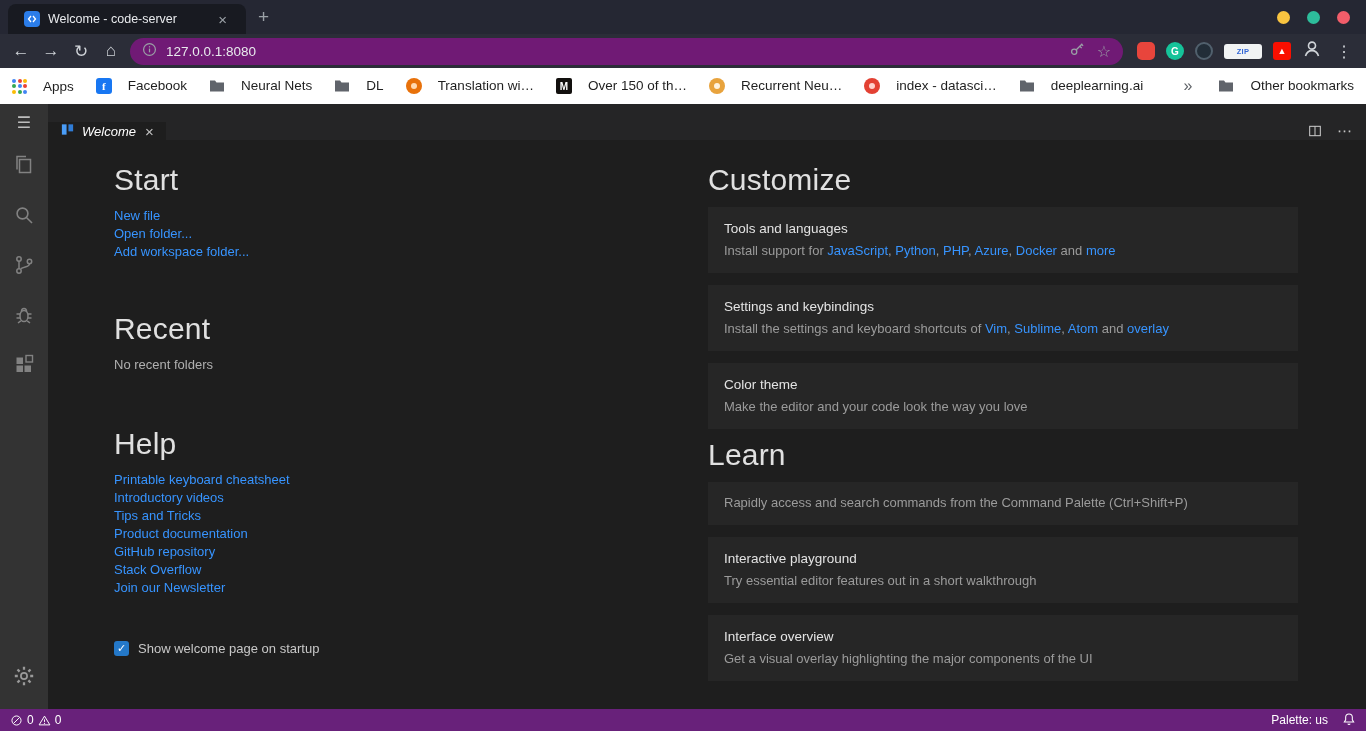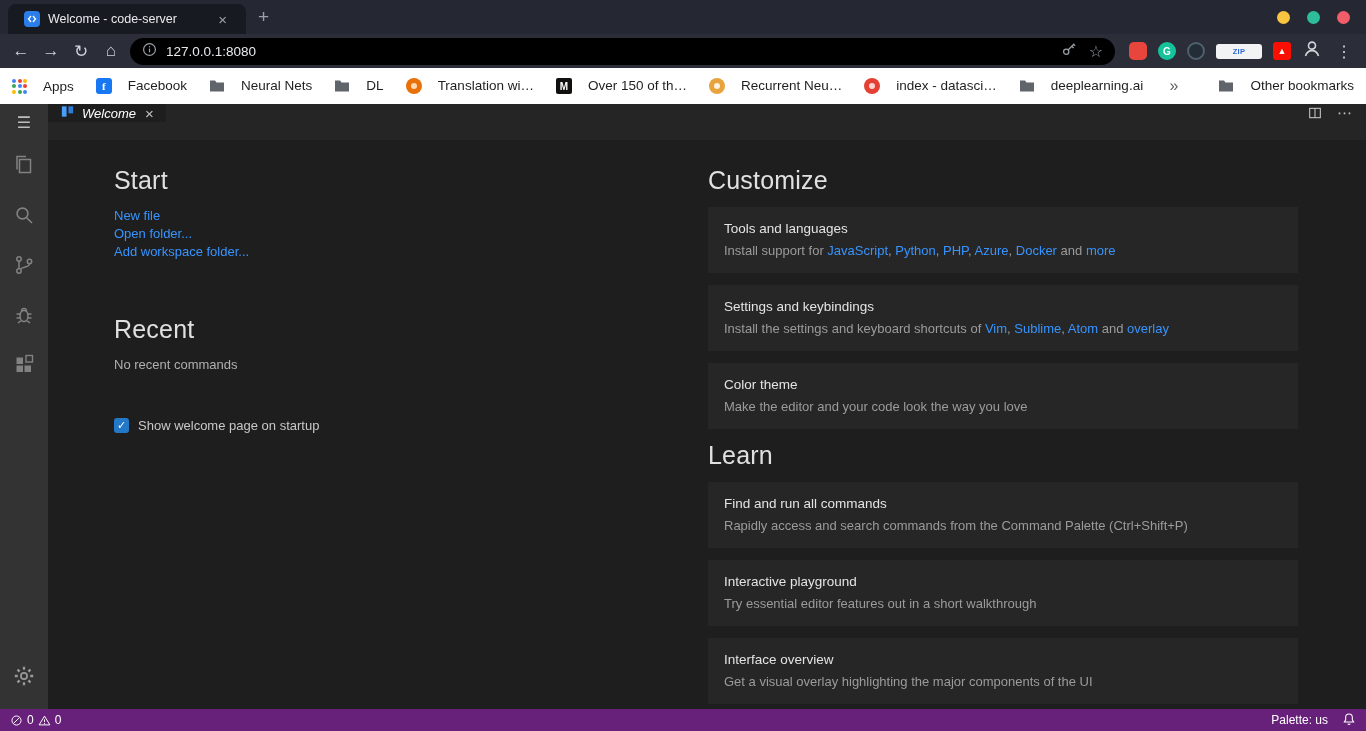--- a/index.html
+++ b/index.html
@@ -18,76 +18,76 @@
   .favicon svg { display:block; }
   .newtab { color:#9aa0a6; font-size:19px; align-self:center; margin-left:12px; cursor:pointer; }
   .win-dots { margin-left:auto; display:flex; align-items:center; gap:17px; padding-right:16px; }
   .dot { width:13px; height:13px; border-radius:50%; }
   .dot.min { background:#f9c440; } .dot.max { background:#2dbd9b; } .dot.cls { background:#f25d6a; }
 
   
   .navbar { height:34px; background:#2b2d38; display:flex; align-items:center; padding:0 6px; flex:none; }
   .nav-ic { width:30px; height:28px; display:flex; align-items:center; justify-content:center;
             color:#cfd3d8; font-size:17px; cursor:pointer; flex:none; border-radius:50%; }
-  .omnibox { flex:1; height:27px; margin:0 8px 0 4px; background:#000000; border-radius:14px;
+  .omnibox { flex:1; height:27px; margin:0 8px 0 4px; background:#701a75; border-radius:14px;
              display:flex; align-items:center; padding:0 12px; gap:9px; min-width:0; }
   .omni-url { color:#e8eaed; font-size:13.5px; flex:1; white-space:nowrap; overflow:hidden; }
   .omni-right { display:flex; align-items:center; gap:12px; }
   .star { color:#9aa0a6; font-size:16px; cursor:pointer; }
   .ext-row { display:flex; align-items:center; gap:11px; padding:0 6px; flex:none; }
   .ext { width:18px; height:18px; border-radius:50%; flex:none; cursor:pointer;
          display:flex; align-items:center; justify-content:center; font-size:10px; font-weight:bold; color:#fff; }
   .ext.adblock { background:#e8453c; border-radius:5px; }
   .ext.gram { background:#15c39a; }
   .ext.darkr { background:#222d38; border:2px solid #51606d; }
-  .ext.zip { background:#f1f3f4; color:#3367d6; border-radius:3px; width:46px; height:15px; font-size:7.5px; letter-spacing:.3px;text-align:right; }
+  .ext.zip { background:#f1f3f4; color:#3367d6; border-radius:3px; width:38px; height:15px; font-size:7.5px; letter-spacing:.3px;text-align:right; }
   .ext.pdf { background:#fa0f00; border-radius:3px; font-size:9px; }
   .kebab { color:#cfd3d8; font-size:16px; padding:0 8px; cursor:pointer; }
 
   
   .bookmarks { height:36px; background:#ffffff; display:flex; align-items:center;
                padding:0 12px; gap:22px; font-size:13.5px; color:#1f1f1f; flex:none; }
   .bm { display:flex; align-items:flex-start; gap:16px; cursor:pointer; white-space:nowrap; }
   .bm-ic { width:16px; height:16px; flex:none; display:flex; align-items:center; justify-content:center;
            border-radius:3px; font-size:11px; font-weight:bold; color:#fff; }
   .bm-ic.fb { background:#1877f2; font-family:"Liberation Serif", serif; }
   .bm-ic.flame { background:#e8710a; border-radius:50%; }
   .bm-ic.flame i { width:6px; height:6px; border-radius:50%; background:#ffd9b0; display:block; }
   .bm-ic.medium { background:#12100e; border-radius:2px; font-size:10px; }
   .bm-ic.amber { background:#e8a33d; border-radius:50%; }
   .bm-ic.amber i { width:6px; height:6px; border-radius:50%; background:#fff3df; display:block; }
   .bm-ic.redc { background:#e34133; border-radius:50%; }
   .bm-ic.redc i { width:6px; height:6px; border-radius:50%; background:#ffd2cd; display:block; }
   .apps-grid { display:inline-grid; grid-template-columns:repeat(3,4px); grid-auto-rows:4px; gap:1.5px; }
   .apps-grid i { width:4px; height:4px; border-radius:50%; display:block; }
   .overflow-chevron { margin-left:auto; color:#5f6368; font-size:16px; cursor:pointer; padding:0 4px; }
-  .other-bm { margin-left:14px; }
+  .other-bm { }
 
   
   .vscode { flex:1; display:flex; min-height:0; background:#1e1e1e; }
   .activitybar { width:48px; background:#333333; display:flex; flex-direction:column; align-items:center; flex:none; }
   .hamburger { height:36px; display:flex; align-items:center; justify-content:center; width:100%;
                color:#bdbdbd; font-size:16px; cursor:pointer; }
   .act-ic { width:48px; height:50px; display:flex; align-items:center; justify-content:center; cursor:pointer; }
   .act-ic svg { display:block; }
   .act-spacer { flex:1; }
   .vs-main { flex:1; display:flex; flex-direction:column; min-width:0; }
-  .tabrow { height:36px; background:#252526; display:flex; align-items:flex-start; flex:none; }
+  .tabrow { height:36px; background:#252526; display:flex; align-items:flex-end; flex:none; }
   .vs-tab { background:#1e1e1e; display:flex; align-items:center; gap:7px; padding:0 10px 0 12px;
             color:#ffffff; font-size:13px; cursor:pointer; }
   .vs-tab-label { font-style:italic; }
   .vs-tab-close { color:#c2c2c2; font-size:15px; padding:0 2px; cursor:pointer; font-style:normal; }
   .tab-controls { margin-left:auto; display:flex; align-items:center; gap:14px; padding-right:14px; color:#c5c5c5; }
   .tab-controls .ctl { cursor:pointer; font-size:15px; display:flex; align-items:center; }
 
   
   .editor { flex:1; background:#1e1e1e; display:flex; padding:26px 68px 0 66px; overflow:hidden; }
   .leftcol { width:594px; flex:none; }
   .rightcol { width:590px; flex:none; }
-  h2.wh { font-size:25px; font-weight:300; color:#e0e0e0; line-height:28px; margin:0 0 13px;
+  h2.wh { font-size:30px; font-weight:300; color:#e0e0e0; line-height:28px; margin:0 0 13px;
           letter-spacing:.2px; }
   .wlink { display:block; color:#3794ff; font-size:13px; line-height:18px; text-decoration:none;
            cursor:pointer; width:max-content; }
   .sec-recent { margin-top:54px; }
   .muted { color:#b0b0b0; font-size:13px; line-height:18px; }
   .sec-help { margin-top:56px; }
   .cbrow { margin-top:44px; display:flex; align-items:center; gap:9px; font-size:13px; color:#c8c8c8; }
   .cbox { width:15px; height:15px; border-radius:3px; background:#2478c8; color:#fff; font-size:11px;
           display:flex; align-items:center; justify-content:center; cursor:pointer; flex:none; }
   .card { background:#262626; padding:12px 16px 14px; margin-bottom:12px; cursor:pointer; }
@@ -307,21 +307,31 @@
       <div class="editor">
         <div class="leftcol">
           <section>
             <h2 class="wh">Start</h2>
             <a class="wlink">New file</a>
             <a class="wlink">Open folder...</a>
             <a class="wlink">Add workspace folder...</a>
           </section>
           <section class="sec-recent">
             <h2 class="wh">Recent</h2>
-            <div class="muted">No recent commands</div>
+            <div class="muted">No recent folders</div>
+          </section>
+          <section class="sec-help">
+            <h2 class="wh">Help</h2>
+            <a class="wlink">Printable keyboard cheatsheet</a>
+            <a class="wlink">Introductory videos</a>
+            <a class="wlink">Tips and Tricks</a>
+            <a class="wlink">Product documentation</a>
+            <a class="wlink">GitHub repository</a>
+            <a class="wlink">Stack Overflow</a>
+            <a class="wlink">Join our Newsletter</a>
           </section>
           <div class="cbrow">
             <span class="cbox">✓</span>
             <span>Show welcome page on startup</span>
           </div>
         </div>
 
         <div class="rightcol">
           <h2 class="wh">Customize</h2>
           <div class="card">
@@ -331,21 +341,20 @@
           <div class="card">
             <div class="card-title">Settings and keybindings</div>
             <div class="card-desc"><span>Install the settings and keyboard shortcuts of </span><span class="inline-link">Vim</span><span>, </span><span class="inline-link">Sublime</span><span>, </span><span class="inline-link">Atom</span><span> and </span><span class="inline-link">overlay</span></div>
           </div>
           <div class="card">
             <div class="card-title">Color theme</div>
             <div class="card-desc"><span>Make the editor and your code look the way you love</span></div>
           </div>
           <h2 class="wh sec-learn">Learn</h2>
           <div class="card">
-            <div class="card-title">Find and run all commands</div>
             <div class="card-desc"><span>Rapidly access and search commands from the Command Palette (Ctrl+Shift+P)</span></div>
           </div>
           <div class="card">
             <div class="card-title">Interactive playground</div>
             <div class="card-desc"><span>Try essential editor features out in a short walkthrough</span></div>
           </div>
           <div class="card">
             <div class="card-title">Interface overview</div>
             <div class="card-desc"><span>Get a visual overlay highlighting the major components of the UI</span></div>
           </div>

